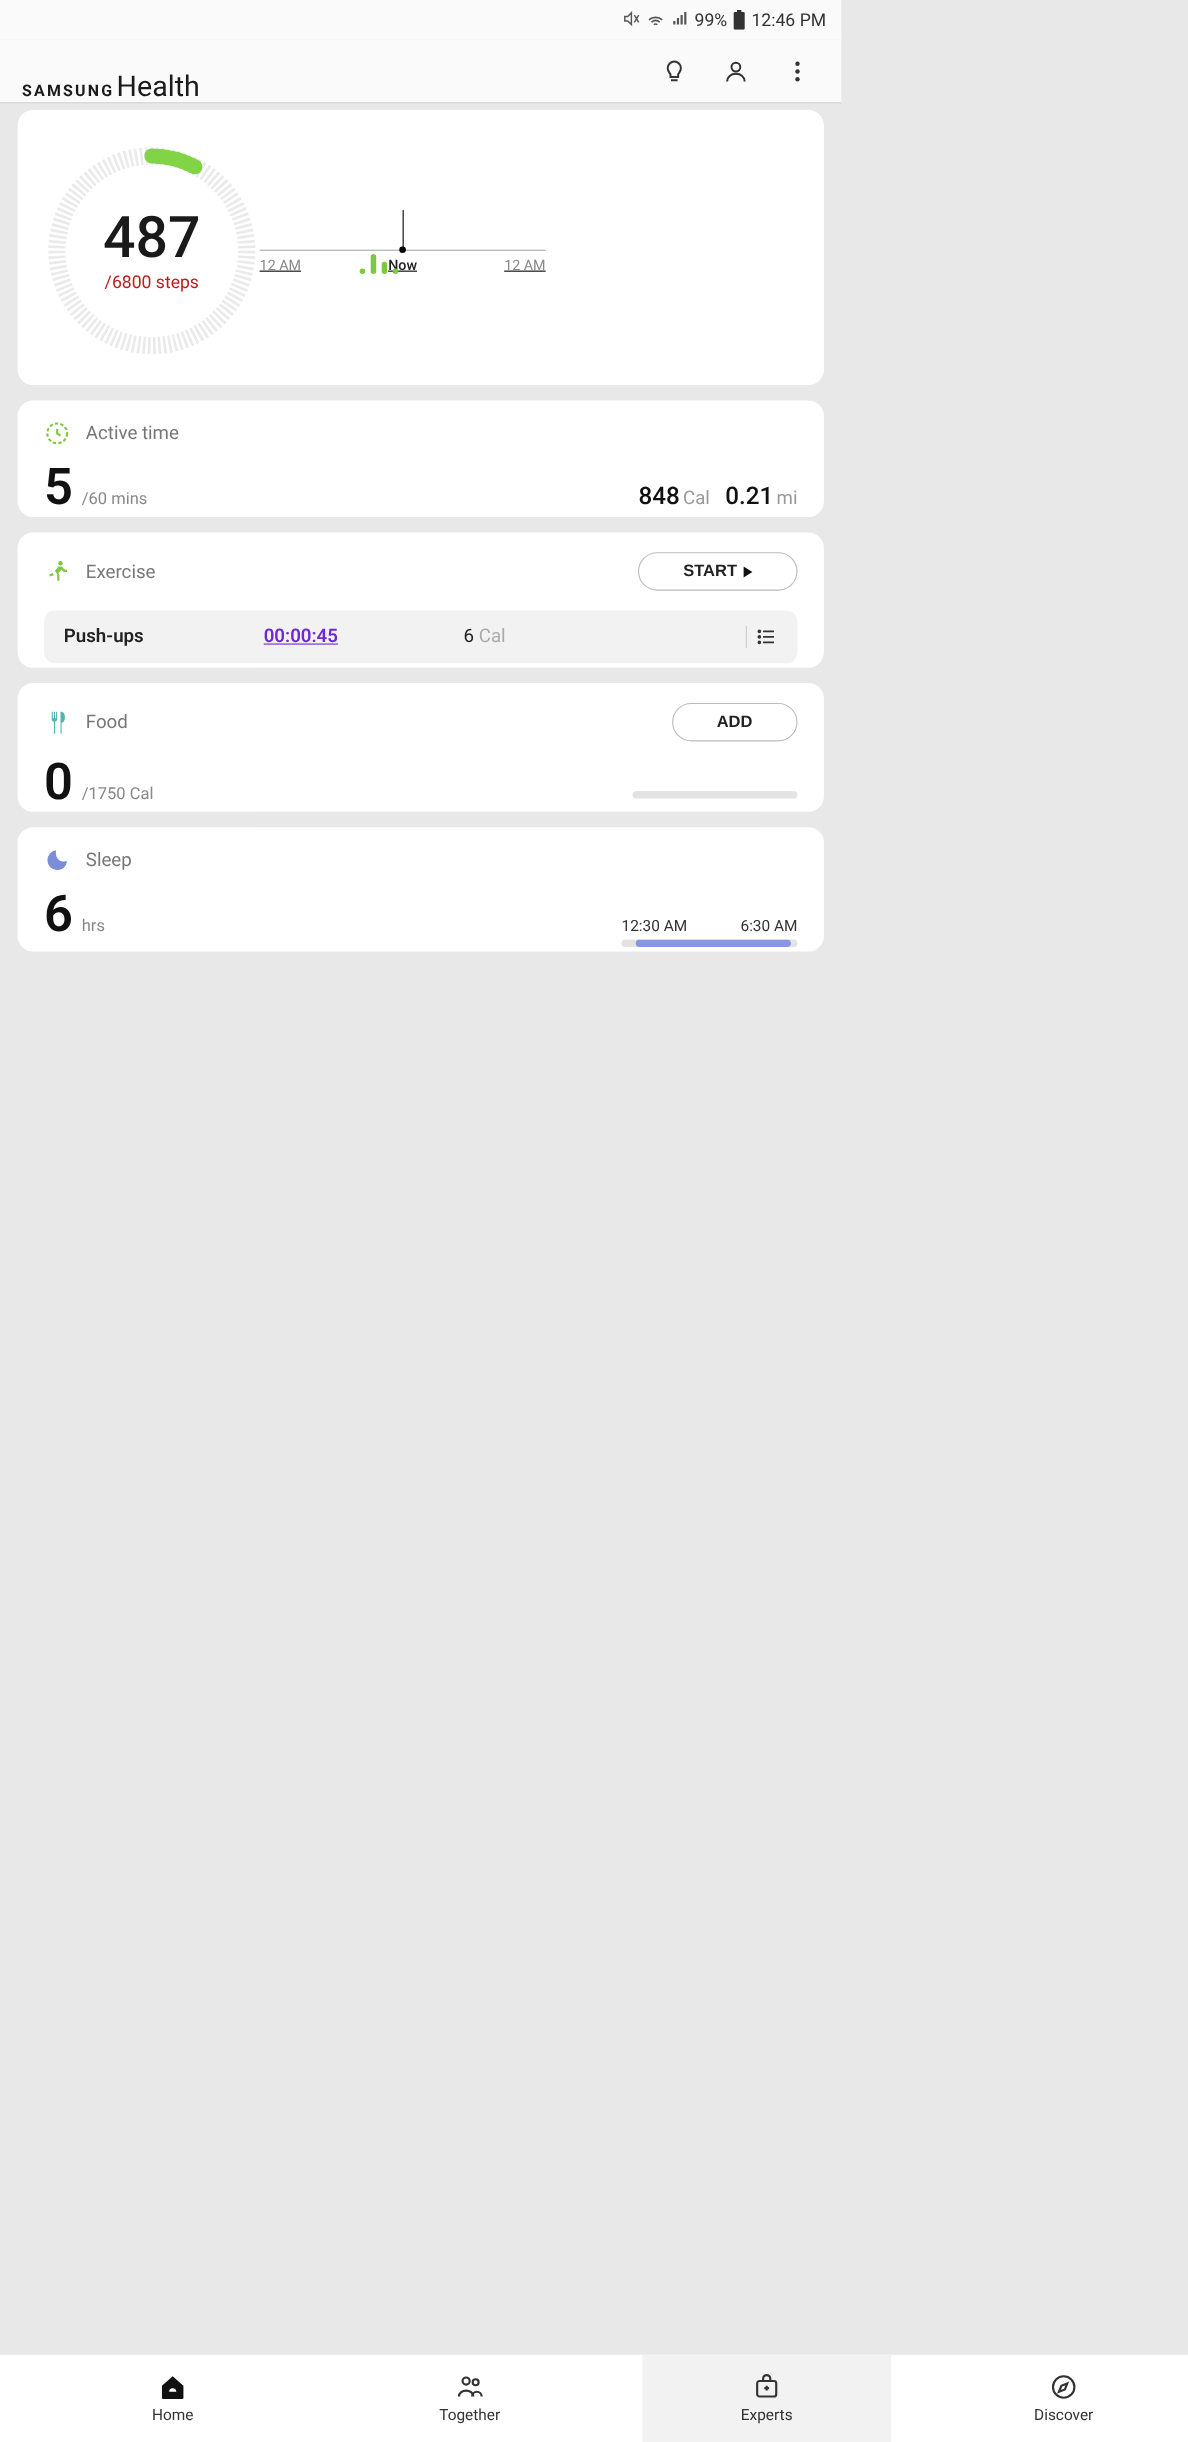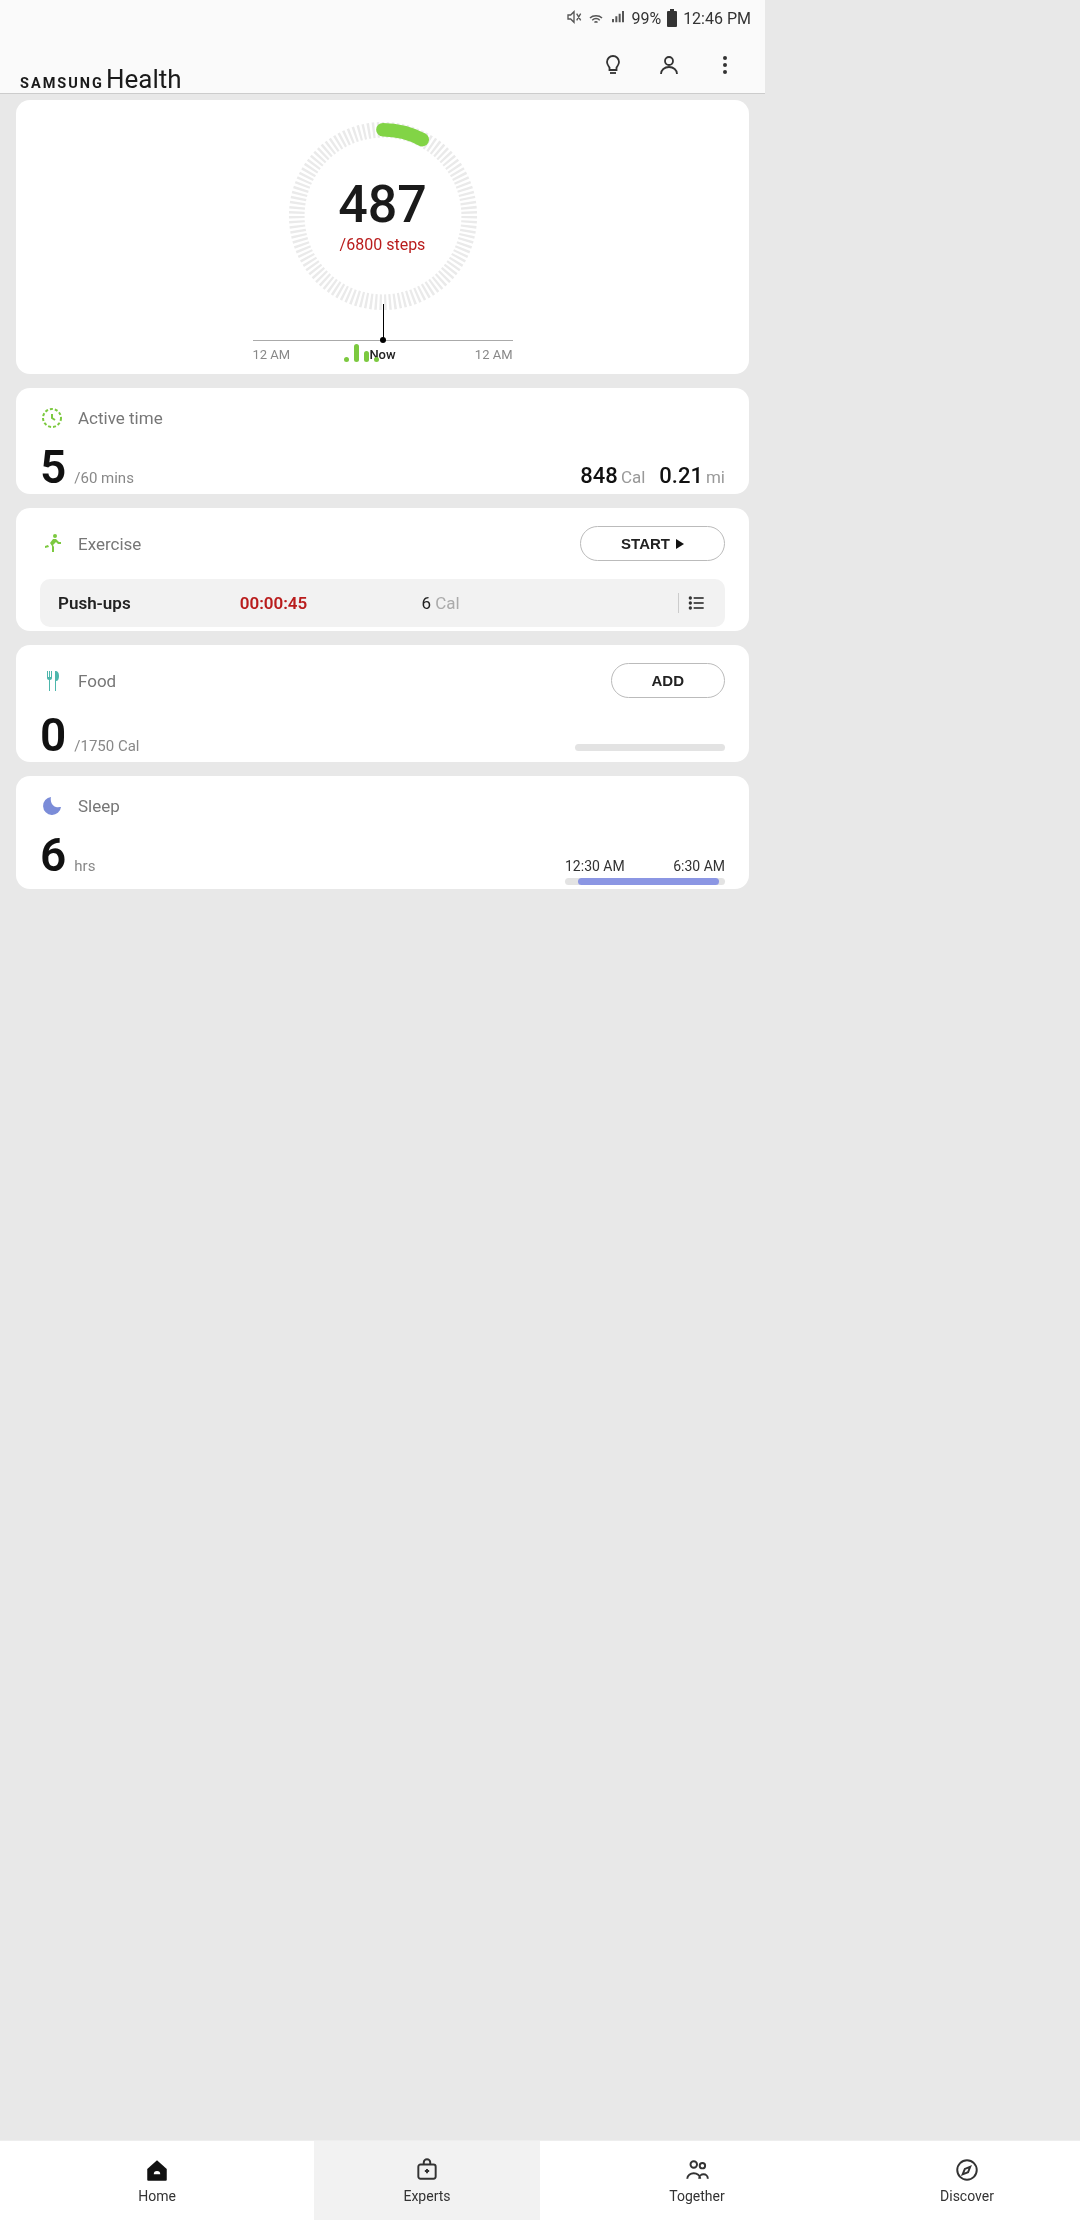--- a/index.html
+++ b/index.html
@@ -11,21 +11,21 @@
   .header { height: 58px; background: #fafafa; display: flex; align-items: center; padding: 0 20px; border-bottom: 1px solid #ccc; }
   .header-title { flex: 1; display: flex; align-items: baseline; font-weight: 500; color: #1a1a1a; margin-top: 28px; }
   .brand-small { font-size: 14.5px; letter-spacing: 2px; font-weight: 700; margin-right: 2px; }
   .brand-large { font-size: 26px; font-weight: 400; }
   .header-actions { display: flex; gap: 32px; align-items: center; margin-right: 8px; }
   .header-icon { width: 24px; height: 24px; color: #333; }
   
   .content { padding: 6px 16px 10px 16px; height: calc(100% - 36px - 58px - 80px); overflow-y: hidden; }
   .card { background: #fff; border-radius: 14px; margin-bottom: 14px; padding: 18px 24px 4px 24px; }
   
-  .steps-card { padding: 12px; display: flex; flex-direction: column; align-items: center; }
+  .steps-card { padding: 24px; display: flex; align-items: center; text-decoration: underline; }
   .ring-wrap { position: relative; width: 196px; height: 196px; margin-top: 6px; }
   .ring-wrap svg { width: 100%; height: 100%; }
   .ring-center { position: absolute; inset: 0; display: flex; flex-direction: column; justify-content: center; align-items: center; }
   .steps-count { font-size: 52px; font-weight: 500; color: #1a1a1a; line-height: 1; }
   .steps-goal { font-size: 16px; color: #b91c1c; margin-top: 4px; }
   
   .timeline { margin-top: 26px; position: relative; width: 260px; }
   .timeline-axis { width: 100%; height: 1px; background: #aaa; position: relative; }
   .timeline-now { position: absolute; left: 50%; top: -36px; width: 1px; height: 36px; background: #000; }
   .timeline-now-dot { position: absolute; left: 50%; top: 0; width: 6px; height: 6px; background: #000; border-radius: 50%; transform: translate(-50%,-50%);}
@@ -46,21 +46,21 @@
   .big-num { font-size: 46px; font-weight: 600; color: #111; line-height: 1; }
   .sub-lbl { font-size: 15px; color: #888; }
   .stat-right { display: flex; gap: 14px; align-items: baseline; }
   .rval { font-size: 22px; font-weight: 500; color: #111; }
   .runit { font-size: 17px; color: #999; margin-left: 3px; }
   
   .pill-btn { border: 1px solid #bbb; background: #fff; border-radius: 22px; padding: 8px 40px; font-size: 15px; font-weight: 700; color: #222; display: flex; align-items: center; gap: 6px; }
   
   .exercise-sub { background: #f2f2f2; border-radius: 10px; margin-top: 18px; padding: 14px 18px; display: flex; align-items: center; }
   .ex-name { font-size: 17px; font-weight: 600; color: #222; width: 28%; }
-  .ex-time { font-size: 17px; font-weight: 600; color: #b91c1c; width: 28%; }
+  .ex-time { font-size: 17px; font-weight: 600; color: #6d28d9; width: 28%; text-decoration: underline; }
   .ex-cal { font-size: 17px; color: #222; width: 26%; text-align: left; }
   .ex-cal .lbl { color: #aaa; }
   .ex-list-icon { color: #444; margin-left: auto; display: flex; align-items: center; gap: 8px; }
   .vline { width:1px; height:20px; background:#ccc;}
   
   .food-bar { width: 150px; height: 7px; background: #e3e3e3; border-radius: 4px; }
   .sleep-bar-wrap { width: 160px; }
   .sleep-times { display: flex; justify-content: space-between; font-size: 14px; color: #333; margin-bottom: 4px;}
   .sleep-bar { height: 7px; background: #e3e3e3; border-radius: 4px; position: relative; overflow: hidden; }
   .sleep-fill { position: absolute; left: 8%; right: 4%; top: 0; bottom: 0; background: #8b96e3; border-radius: 4px; }
@@ -255,35 +255,35 @@
 </div>
 
 <div class="nav">
   <div class="nav-item active">
     <svg class="nav-icon" viewBox="0 0 24 24" fill="#111">
         <path d="M3 11l9-8 9 8v10a1 1 0 0 1-1 1H4a1 1 0 0 1-1-1V11z"></path>
         <path fill="#fff" d="M12 13a3 3 0 0 1 3 3H9a3 3 0 0 1 3-3z"></path>
       </svg>
     <span>Home</span>
   </div>
-  <div class="nav-item shaded">
-    <svg class="nav-icon" viewBox="0 0 24 24" fill="none" stroke="#333" stroke-width="1.8">
-        <rect x="4" y="7" width="16" height="13" rx="2"></rect>
-        <path d="M9 7V5a3 3 0 0 1 6 0v2M12 11v4M10 13h4"></path>
-      </svg>
-    <span>Experts</span>
-  </div>
   <div class="nav-item">
     <svg class="nav-icon" viewBox="0 0 24 24" fill="none" stroke="#333" stroke-width="1.8">
         <circle cx="9" cy="7" r="3"></circle>
         <circle cx="17" cy="8" r="2.5"></circle>
         <path d="M3 20c0-3 3-5 6-5s6 2 6 5M14 20c0-2.5 2-4 4-4s4 1.5 4 4"></path>
       </svg>
     <span>Together</span>
   </div>
+  <div class="nav-item shaded">
+    <svg class="nav-icon" viewBox="0 0 24 24" fill="none" stroke="#333" stroke-width="1.8">
+        <rect x="4" y="7" width="16" height="13" rx="2"></rect>
+        <path d="M9 7V5a3 3 0 0 1 6 0v2M12 11v4M10 13h4"></path>
+      </svg>
+    <span>Experts</span>
+  </div>
   <div class="nav-item">
     <svg class="nav-icon" viewBox="0 0 24 24" fill="none" stroke="#333" stroke-width="1.8">
         <circle cx="12" cy="12" r="9"></circle>
         <path d="M15 9l-2 5-5 2 2-5z"></path>
       </svg>
     <span>Discover</span>
   </div>
 </div>
 
 </body></html>

